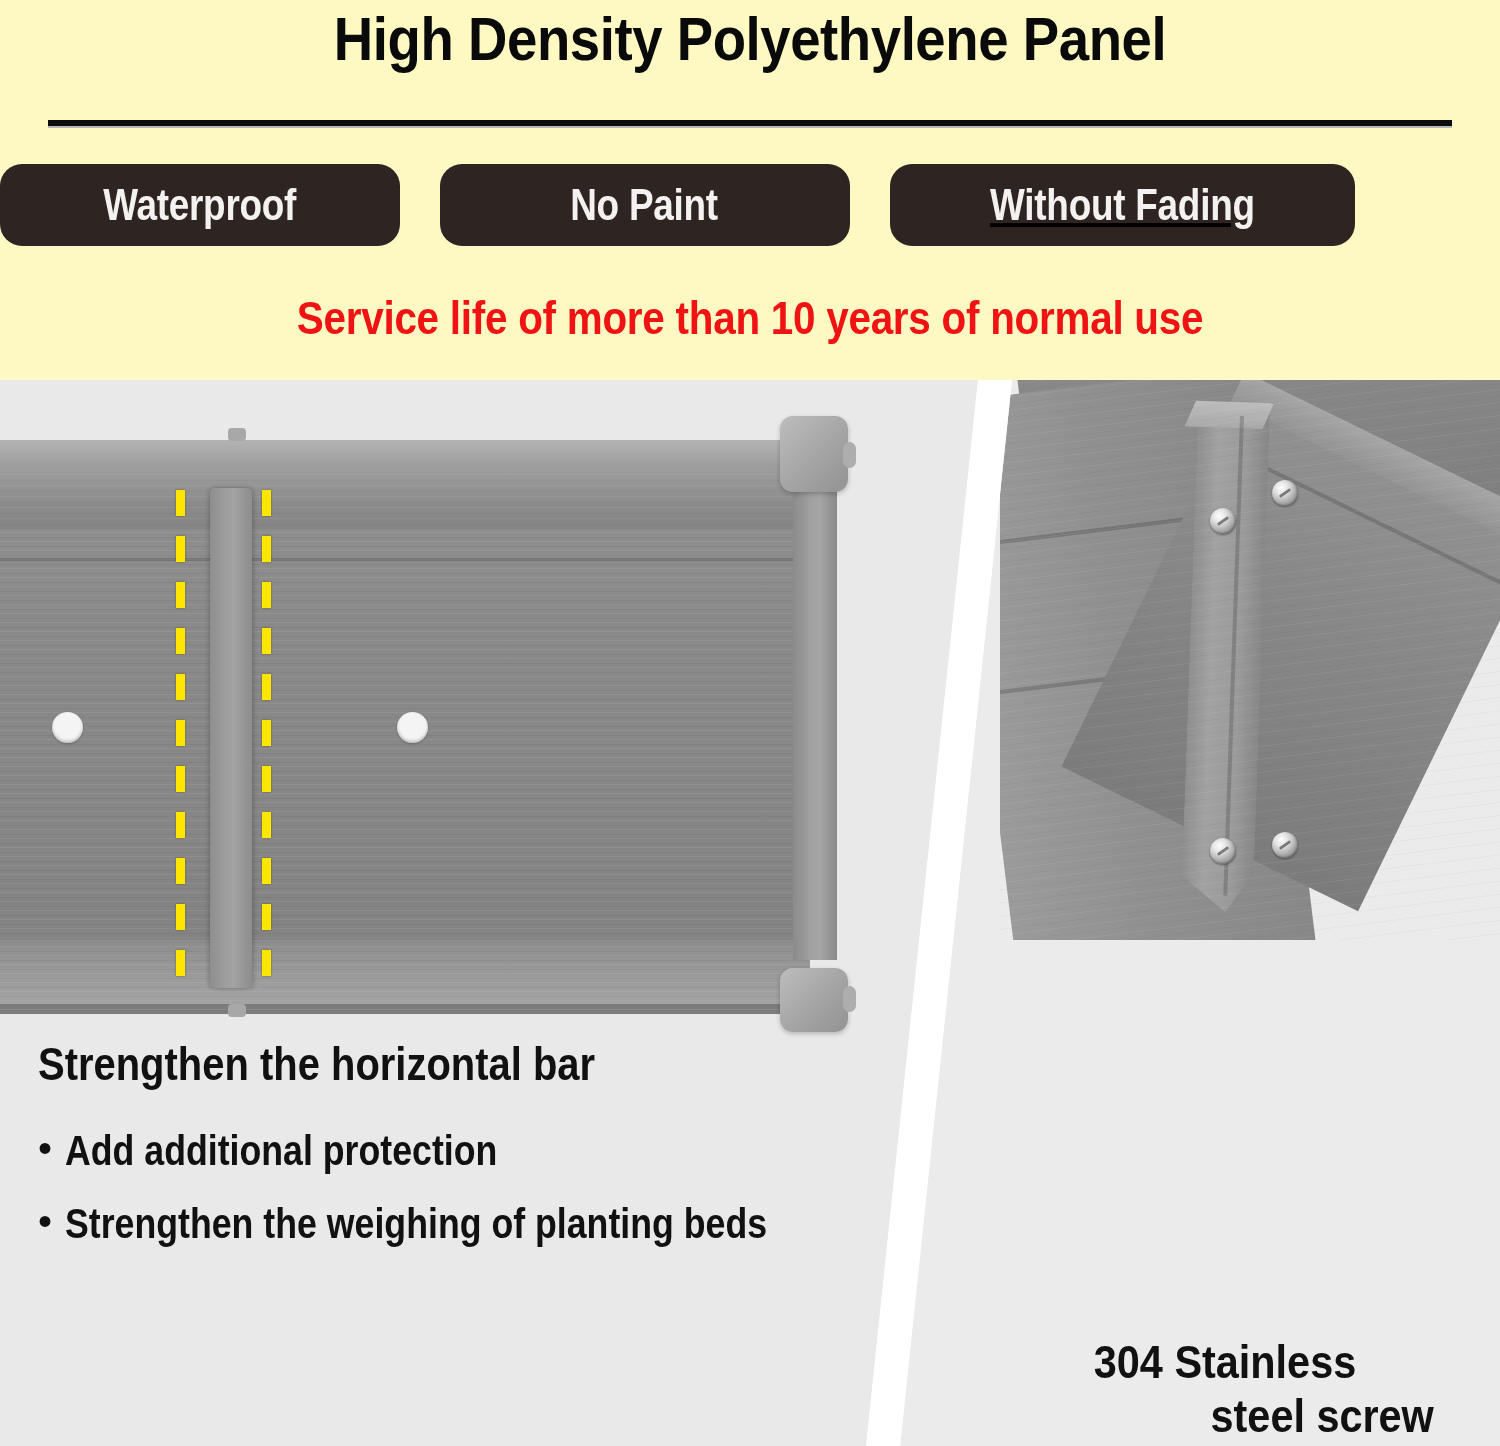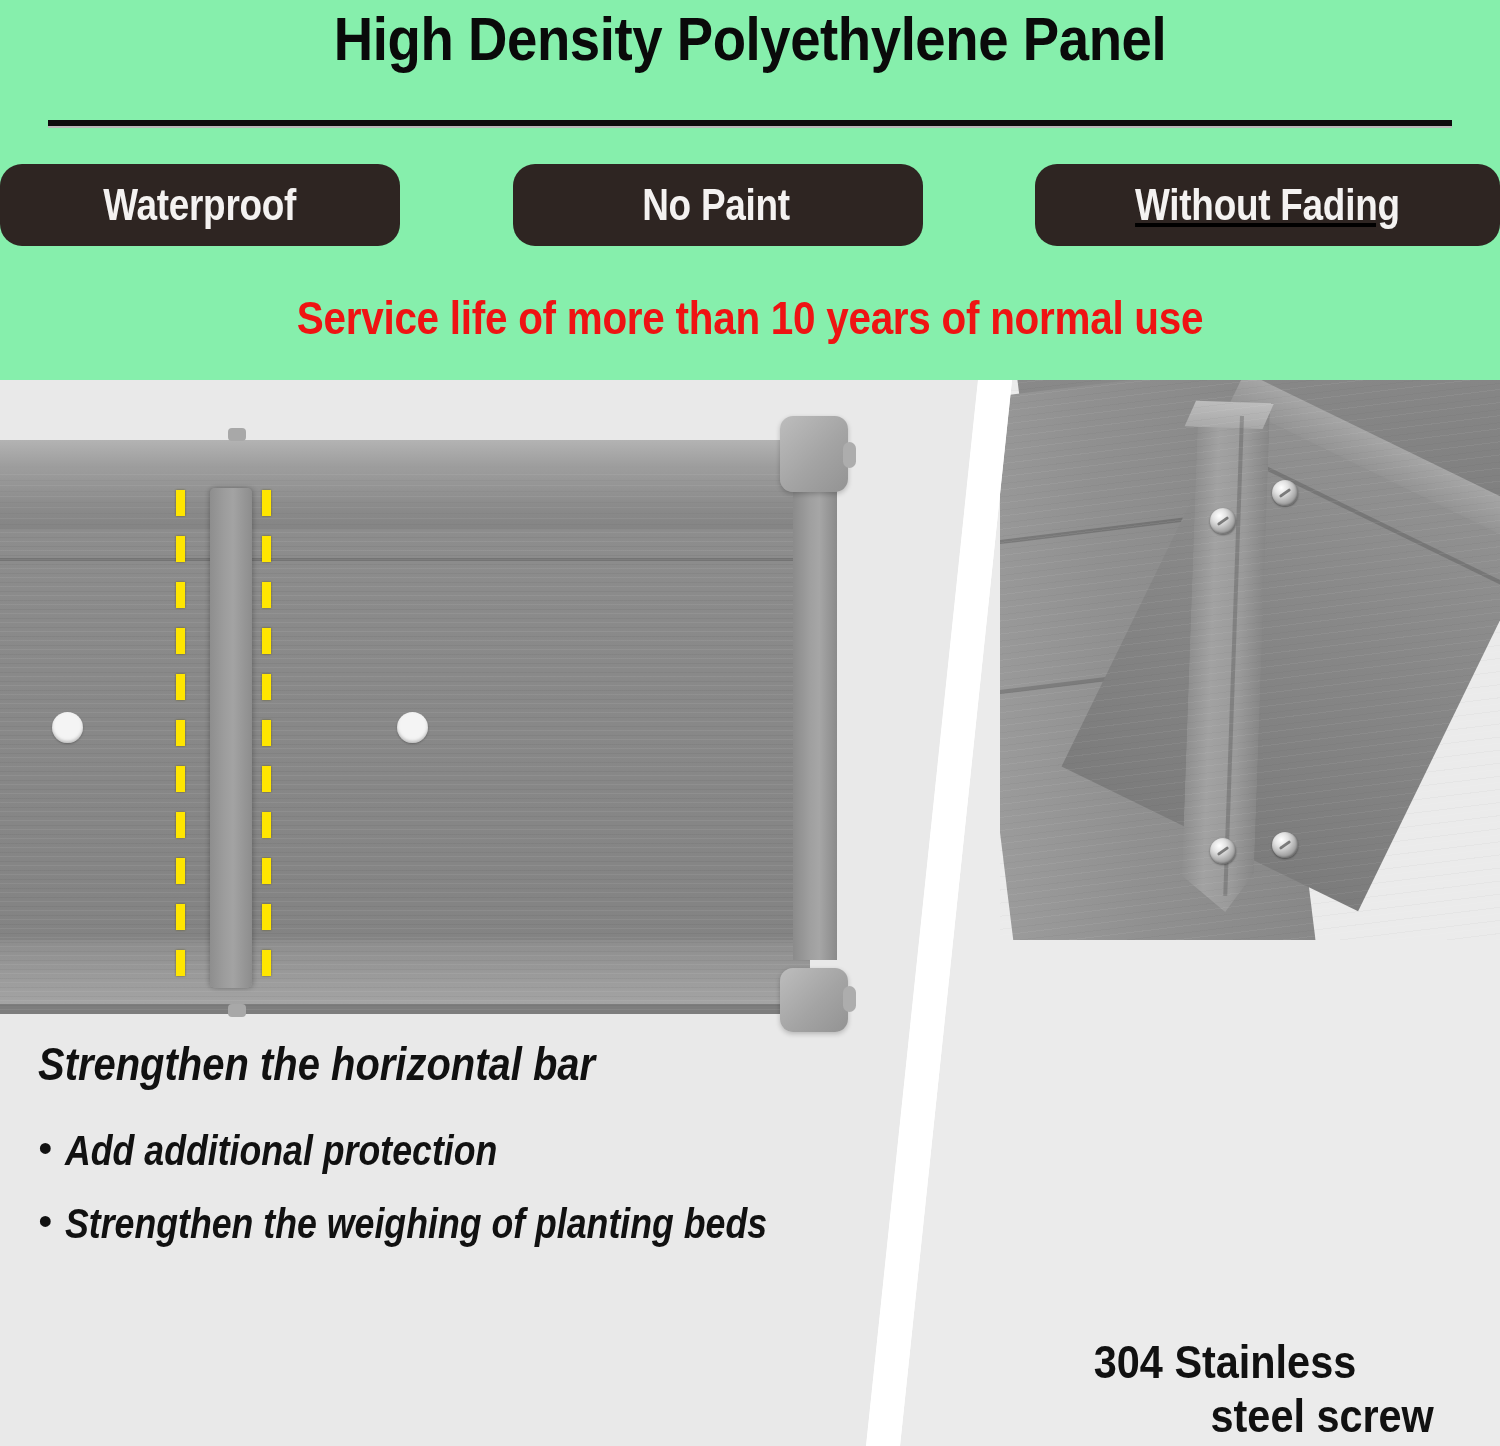--- a/index.html
+++ b/index.html
@@ -3,42 +3,42 @@
 <meta charset="utf-8">
 <style>
   html,body{margin:0;padding:0;background:#fff;}
   body{
     width:1500px;height:1446px;position:relative;overflow:hidden;
     font-family:"Liberation Sans","DejaVu Sans",sans-serif;
     background:#ffffff;
   }
 
   
-  #header{position:absolute;left:0;top:0;width:1500px;height:380px;background:#86efac;}
+  #header{position:absolute;left:0;top:0;width:1500px;height:380px;background:#fef9c3;}
 
   #page-title{
     position:absolute;left:0;top:2px;width:1500px;
     text-align:center;
     font-size:62px;line-height:74px;font-weight:700;
     letter-spacing:-0.5px;
     color:#0a0a0a;
     transform:scaleX(0.88);
     transform-origin:50% 50%;
     white-space:nowrap;
   }
 
   #title-rule{
     position:absolute;left:48px;top:120px;width:1404px;height:6px;
     background:#0d0d0d;
     box-shadow:0 2px 0 0 #b9b9b9;
   }
 
   #badges{
     position:absolute;left:0;top:155px;width:1500px;height:100px;
-    display:flex;justify-content:space-between;align-items:center;gap:40px;
+    display:flex;justify-content:flex-start;align-items:center;gap:40px;
   }
   .badge{
     background:#2e2522;
     border-radius:22px;
     height:82px;
     display:flex;align-items:center;justify-content:center;
     padding:0 30px;
     box-sizing:border-box;
   }
   .badge-text{
@@ -161,21 +161,21 @@
   }
   #lp-knob-top{left:843px;top:62px;}
   #lp-knob-bot{left:843px;top:606px;}
   .lp-tab{
     position:absolute;width:18px;height:13px;border-radius:4px;background:#a8a8a8;
   }
   #lp-tab-a{left:228px;top:48px;}
   #lp-tab-b{left:228px;top:624px;}
 
   #text-left{
-    position:absolute;left:38px;top:655px;width:880px;font-style:italic;
+    position:absolute;left:38px;top:655px;width:880px;
   }
   #left-heading{
     font-size:47px;font-weight:700;line-height:58px;color:#111;
     transform:scaleX(0.85);transform-origin:0 50%;
     white-space:nowrap;
     margin-bottom:30px;
   }
   .bullet-row{
     display:flex;align-items:flex-start;gap:13px;margin-bottom:18px;
   }

